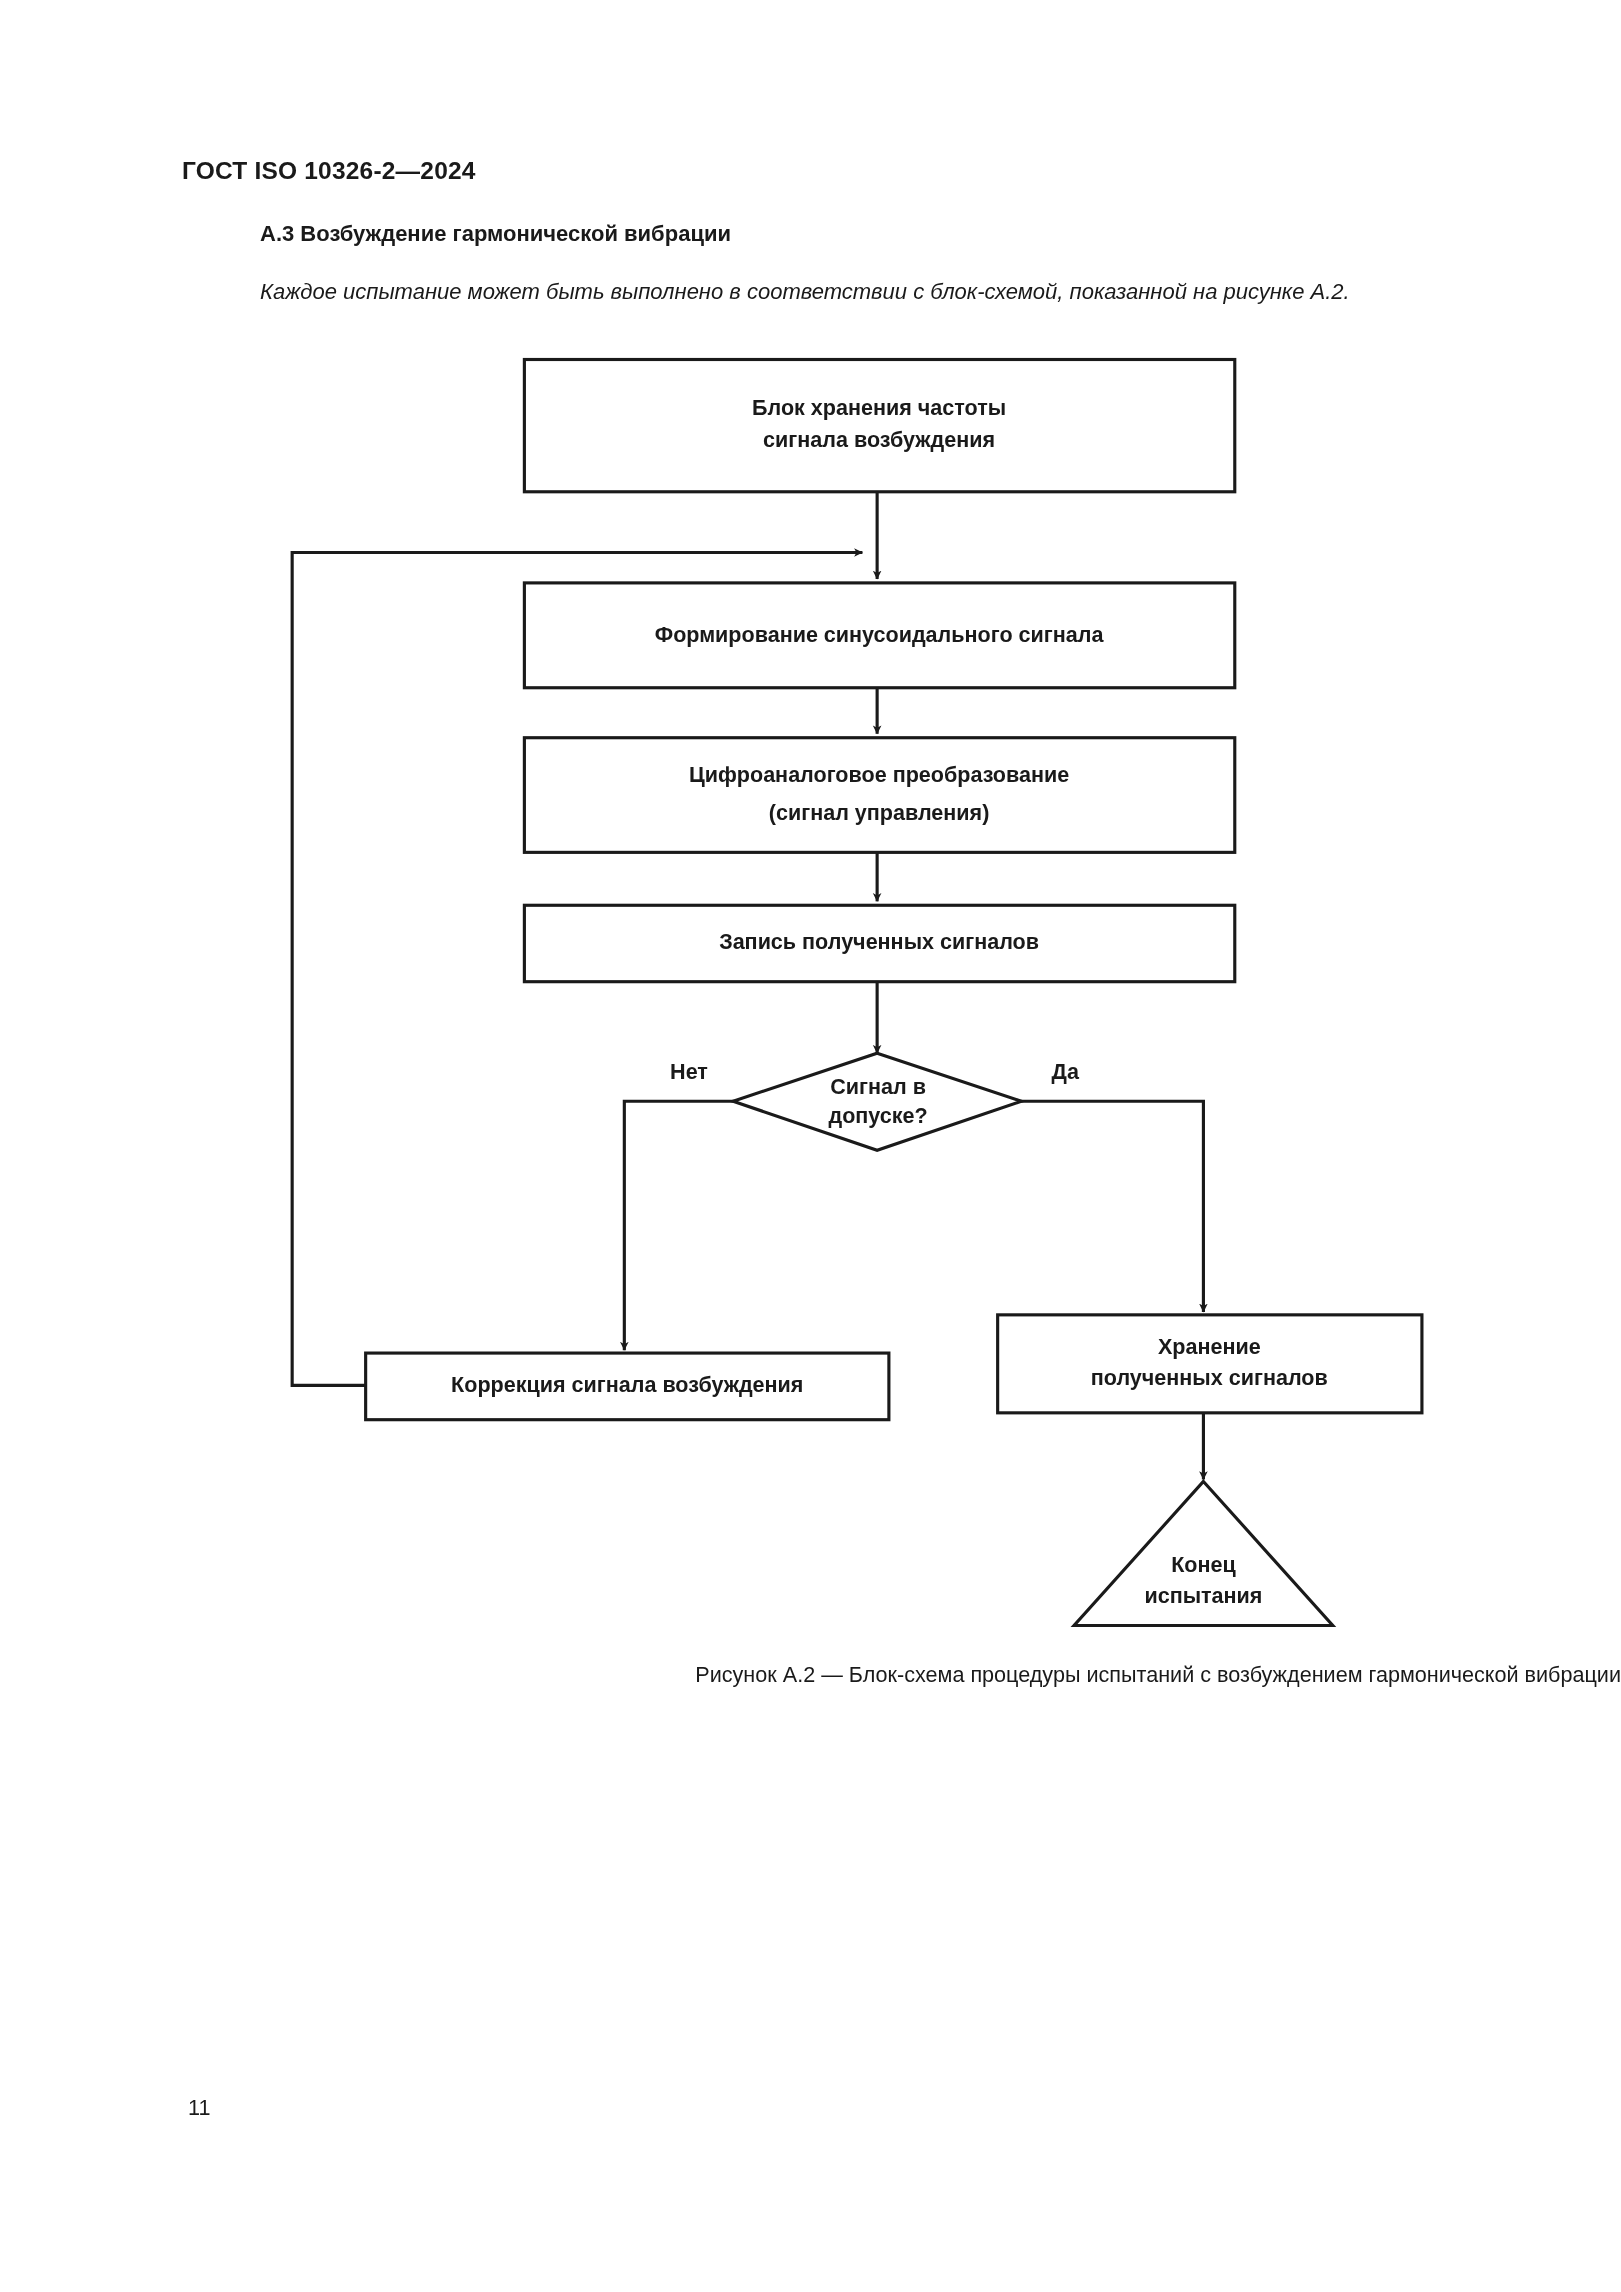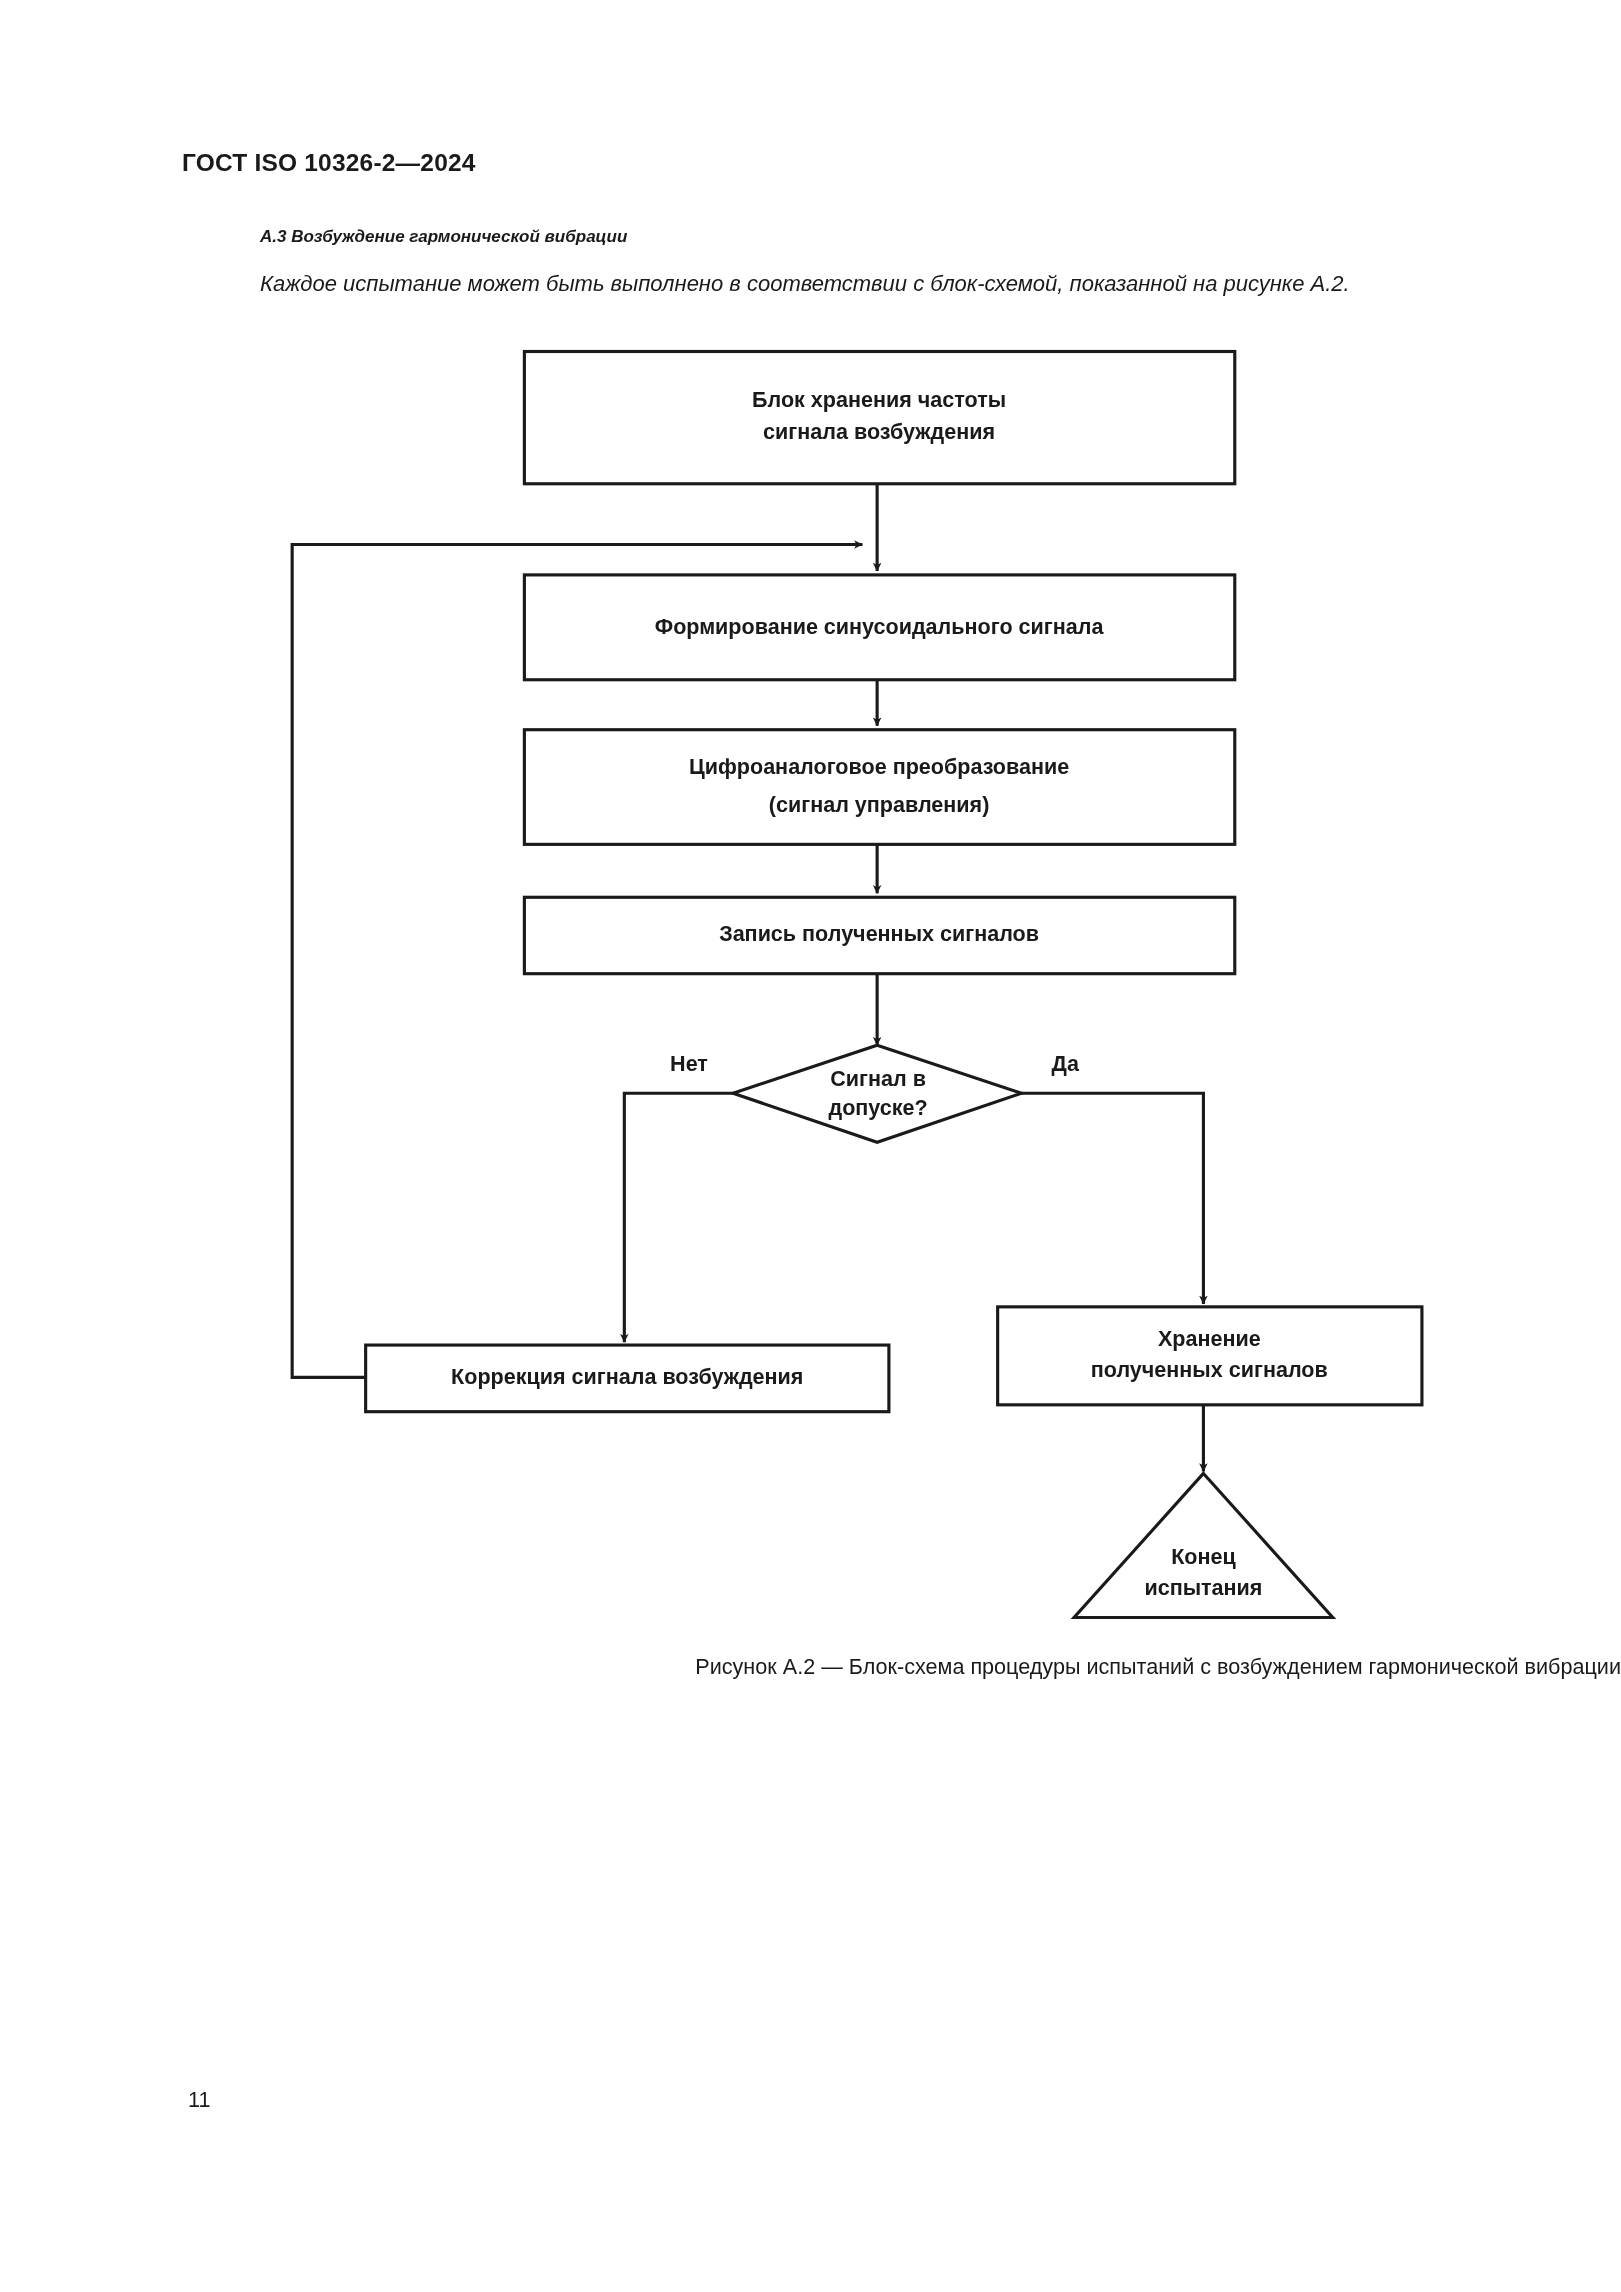--- a/index.html
+++ b/index.html
@@ -10,45 +10,44 @@
   }
   body {
     font-family: "Liberation Sans", sans-serif;
     color: #1a1a1a;
     -webkit-font-smoothing: antialiased;
   }
   .page {
     position: relative;
     width: 1621px;
     height: 2263px;
-    margin: 4px auto;
+    margin: 12px auto;
     background: #ffffff;
     overflow: hidden;
   }
 
   
   .doc-header {
     position: absolute;
     left: 182px;
     top: 145px;
     font-size: 24.5px;
     font-weight: bold;
     letter-spacing: 0.2px;
     white-space: nowrap;
   }
 
   
   .section-heading {
     position: absolute;
     left: 260px;
-    top: 223px;
-    font-size: 17px;
-    font-weight: bold;
-    white-space: nowrap;
-    font-style: italic;
+    top: 209px;
+    font-size: 22px;
+    font-weight: bold;
+    white-space: nowrap;
   }
   .intro-par {
     position: absolute;
     left: 260px;
     top: 267px;
     font-size: 22px;
     white-space: nowrap;
     font-style: italic;
   }
 

